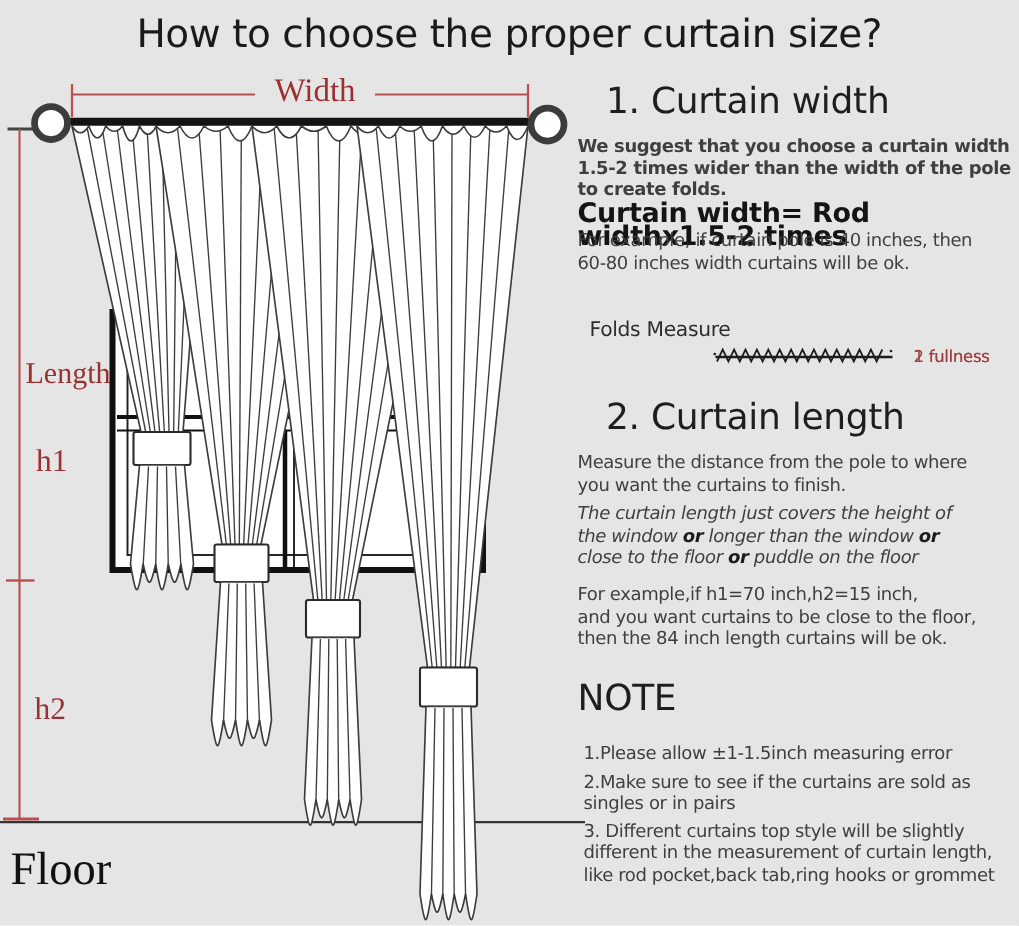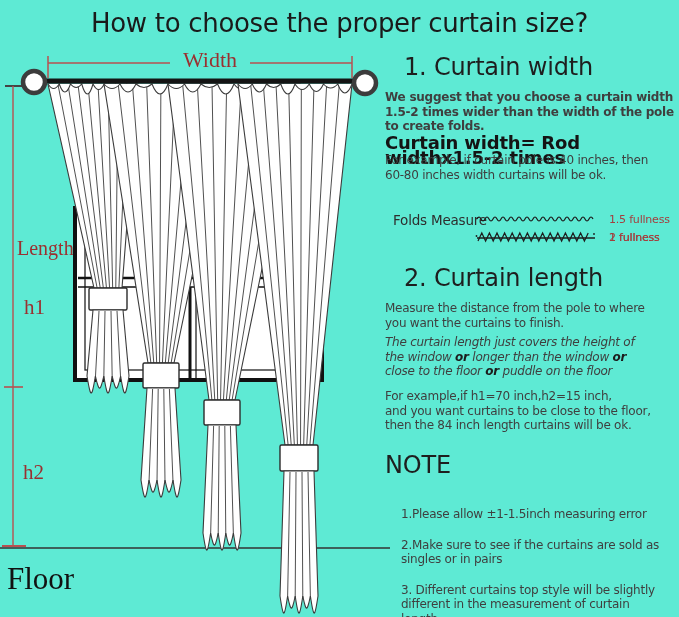--- a/index.html
+++ b/index.html
@@ -1,32 +1,32 @@
 <!DOCTYPE html>
 <html><head>
 <meta charset="utf-8">
 <style>
   html,body{margin:0;padding:0;background:#fff;}
-  .page{position:relative;width:679px;height:617px;background:#5eead4;overflow:hidden;
+  .page{position:relative;width:679px;height:617px;background:#e5e5e5;overflow:hidden;
         font-family:"DejaVu Sans","Liberation Sans",sans-serif;}
   .title{position:absolute;top:8px;left:0;width:100%;text-align:center;
          font-size:26px;color:#1a1a1a;letter-spacing:-0.3px;}
   .diagram{position:absolute;left:0;top:40px;}
   .col{position:absolute;left:382px;top:0;width:297px;}
   .blk{position:absolute;}
   .h{font-size:24px;color:#1e1e1e;letter-spacing:-0.2px;}
   .body{font-size:12px;line-height:14.5px;color:#3f3f3f;white-space:pre-line;letter-spacing:-0.25px;}
   .formula{font-size:18px;line-height:15px;font-weight:bold;color:#141414;letter-spacing:-0.2px;}
   .body b{color:#1c1c1c;text-align:center;}
   .folds{position:absolute;left:0;top:192px;width:297px;height:56px;}
   .folds-label{position:absolute;left:11px;top:20px;font-size:13.5px;color:#2e2e2e;letter-spacing:-0.2px;}
   .fold-row{position:absolute;left:93px;height:18px;width:204px;}
   .fold-row svg{position:absolute;left:0;top:0;}
   .fold-row .fl{position:absolute;left:134px;top:3px;font-size:11px;color:#a33e3e;letter-spacing:-0.2px;white-space:nowrap;}
-  .note-items .body{position:static;margin:16px;}
+  .note-items .body{position:static;margin:4px;}
 </style>
 </head>
 <body>
 
 <div class="page">
 
   <div class="title">How to choose the proper curtain size?</div>
 
   <svg class="diagram" width="395" height="577" viewBox="0 0 395 577">
 
@@ -156,26 +156,20 @@
     <div class="folds">
       <div class="folds-label">Folds Measure</div>
 
       <div class="fold-row" style="top:0;margin-top:36px;">
         <svg width="124" height="18" viewBox="0 0 124 18">
           <line x1="2" y1="10" x2="120" y2="10" stroke="#1d1d1d" stroke-width="1.7"></line>
         </svg>
         <span class="fl">1 fullness</span>
       </div>
 
-      <div class="fold-row" style="top:18px;">
-        <svg width="124" height="18" viewBox="0 0 124 18">
-          <path d="M2 9 q2 -4 4 0 t4 0 t4 0 t4 0 t4 0 t4 0 t4 0 t4 0 t4 0 t4 0 t4 0 t4 0 t4 0 t4 0 t4 0 t4 0 t4 0 t4 0 t4 0 t4 0 t4 0 t4 0 t4 0 t4 0 t4 0 t4 0 t4 0 t4 0 t4 0" fill="none" stroke="#1d1d1d" stroke-width="1.2"></path>
-        </svg>
-        <span class="fl">1.5 fullness</span>
-      </div>
 
       <div class="fold-row" style="top:36px;">
         <svg width="124" height="18" viewBox="0 0 124 18">
           <circle cx="1.5" cy="8" r="0.9" fill="#1d1d1d"></circle>
           <path d="M3 13 l3.8 -8 l3.8 8 l3.8 -8 l3.8 8 l3.8 -8 l3.8 8 l3.8 -8 l3.8 8 l3.8 -8 l3.8 8 l3.8 -8 l3.8 8 l3.8 -8 l3.8 8 l3.8 -8 l3.8 8 l3.8 -8 l3.8 8 l3.8 -8 l3.8 8 l3.8 -8 l3.8 8 l3.8 -8 l3.8 8 l3.8 -8 l3.8 8 l3.8 -8 l3.8 8 l3.8 -8" fill="none" stroke="#1d1d1d" stroke-width="1.2"></path>
           <circle cx="119" cy="6" r="0.9" fill="#1d1d1d"></circle>
         </svg>
         <span class="fl">2 fullness</span>
       </div>
     </div>

